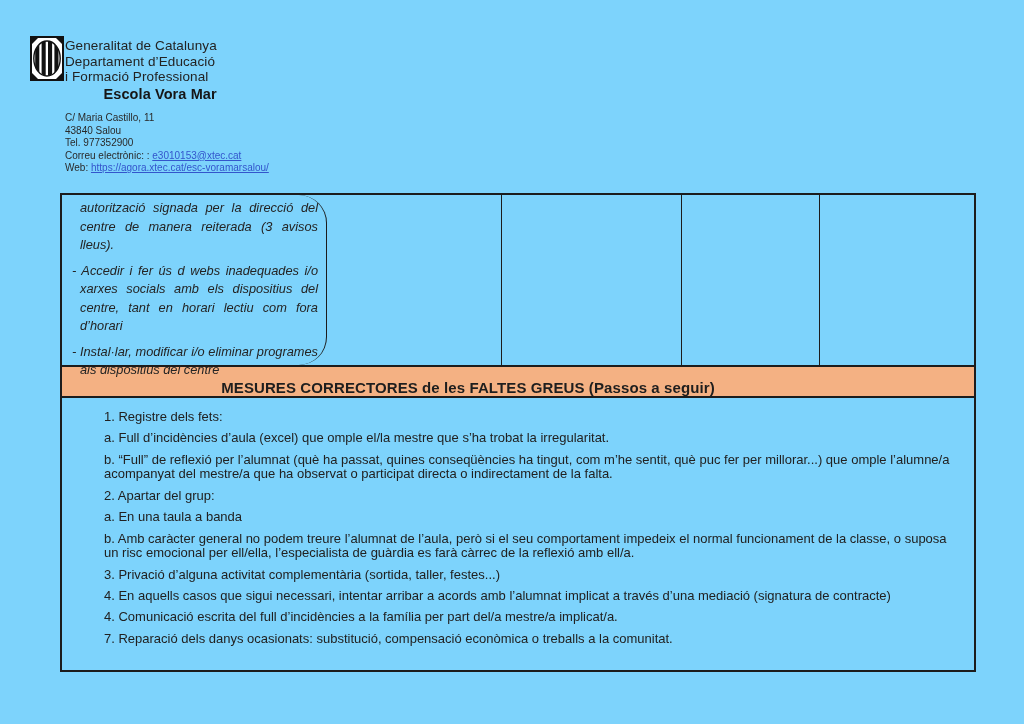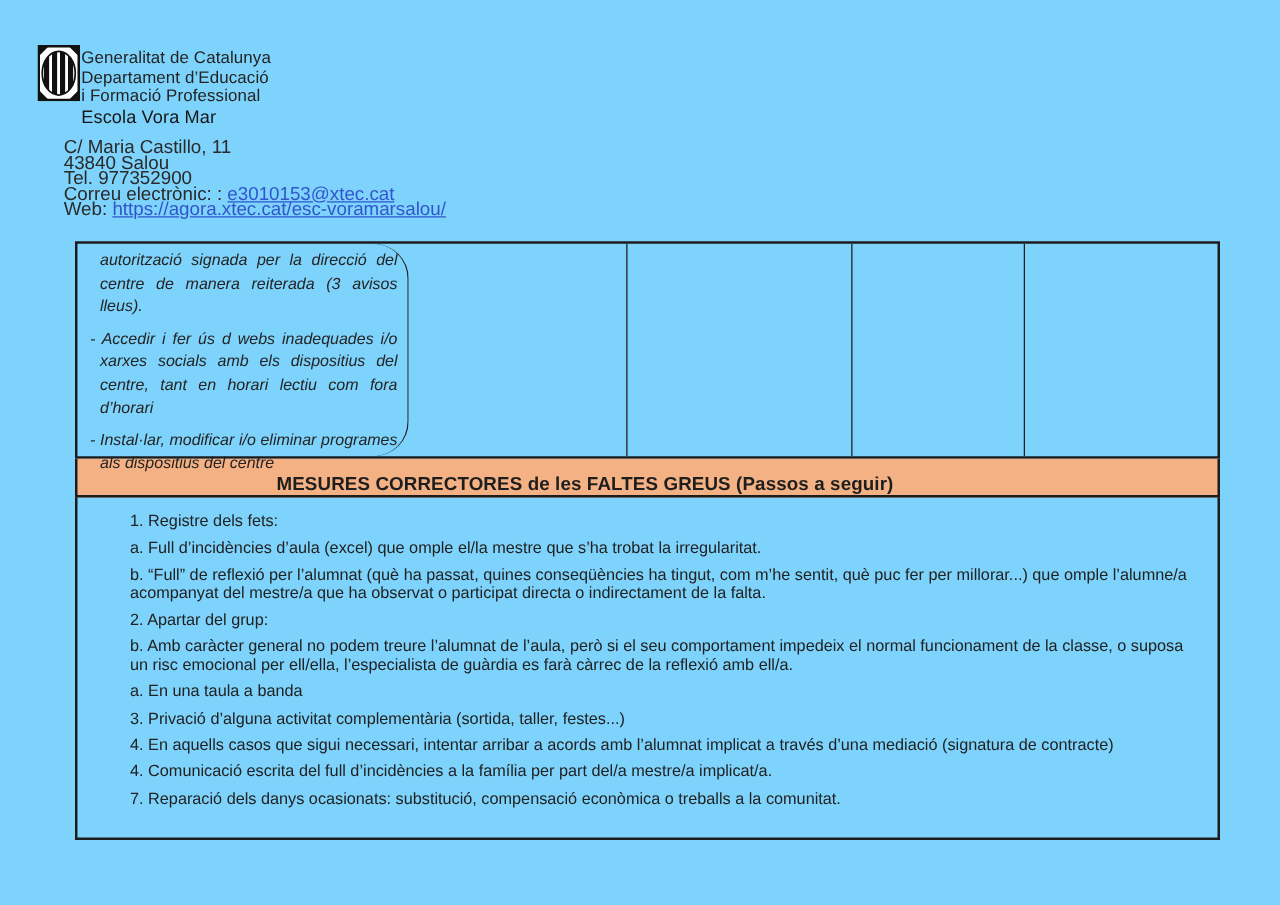--- a/index.html
+++ b/index.html
@@ -23,29 +23,30 @@
   }
   .org-block {
     position: absolute;
     left: 65px; top: 38px;
     font-size: 13.5px;
     line-height: 15.5px;
     color: #232323;
     letter-spacing: .1px;
   }
   .school-name {
-    font-weight: normal;
+    font-weight: bold;
     font-size: 14.5px;
     margin-top: 2px;
     color: #161616;
+    text-align: right;
   }
   .address-block {
     position: absolute;
-    left: 51px; top: 112px;
-    font-size: 15px;
+    left: 65px; top: 112px;
+    font-size: 10px;
     line-height: 12.5px;
     color: #2a2a2a;
   }
   .doc-link {
     color: #3355cc;
     text-decoration: underline;
     cursor: pointer;
   }
 
   
@@ -173,22 +174,22 @@
 
     <div class="banner">
       <span class="banner-title">MESURES CORRECTORES de les FALTES GREUS (Passos a seguir)</span>
     </div>
 
     <div class="measures-box">
       <p class="measure-item">1. Registre dels fets:</p>
       <p class="measure-item">a. Full d’incidències d’aula (excel) que omple el/la mestre que s’ha trobat la irregularitat.</p>
       <p class="measure-item">b. “Full” de reflexió per l’alumnat (què ha passat, quines conseqüències ha tingut, com m’he sentit, què puc fer per millorar...) que omple l’alumne/a acompanyat del mestre/a que ha observat o participat directa o indirectament de la falta.</p>
       <p class="measure-item">2. Apartar del grup:</p>
+      <p class="measure-item">a. En una taula a banda</p>
       <p class="measure-item">b. Amb caràcter general no podem treure l’alumnat de l’aula, però si el seu comportament impedeix el normal funcionament de la classe, o suposa un risc emocional per ell/ella, l’especialista de guàrdia es farà càrrec de la reflexió amb ell/a.</p>
-      <p class="measure-item">a. En una taula a banda</p>
       <p class="measure-item">3. Privació d’alguna activitat complementària (sortida, taller, festes...)</p>
       <p class="measure-item">4. En aquells casos que sigui necessari, intentar arribar a acords amb l’alumnat implicat a través d’una mediació (signatura de contracte)</p>
       <p class="measure-item">4. Comunicació escrita del full d’incidències a la família per part del/a mestre/a implicat/a.</p>
       <p class="measure-item">7. Reparació dels danys ocasionats: substitució, compensació econòmica o treballs a la comunitat.</p>
     </div>
 
   </div>
 </div>
 
 </body></html>

